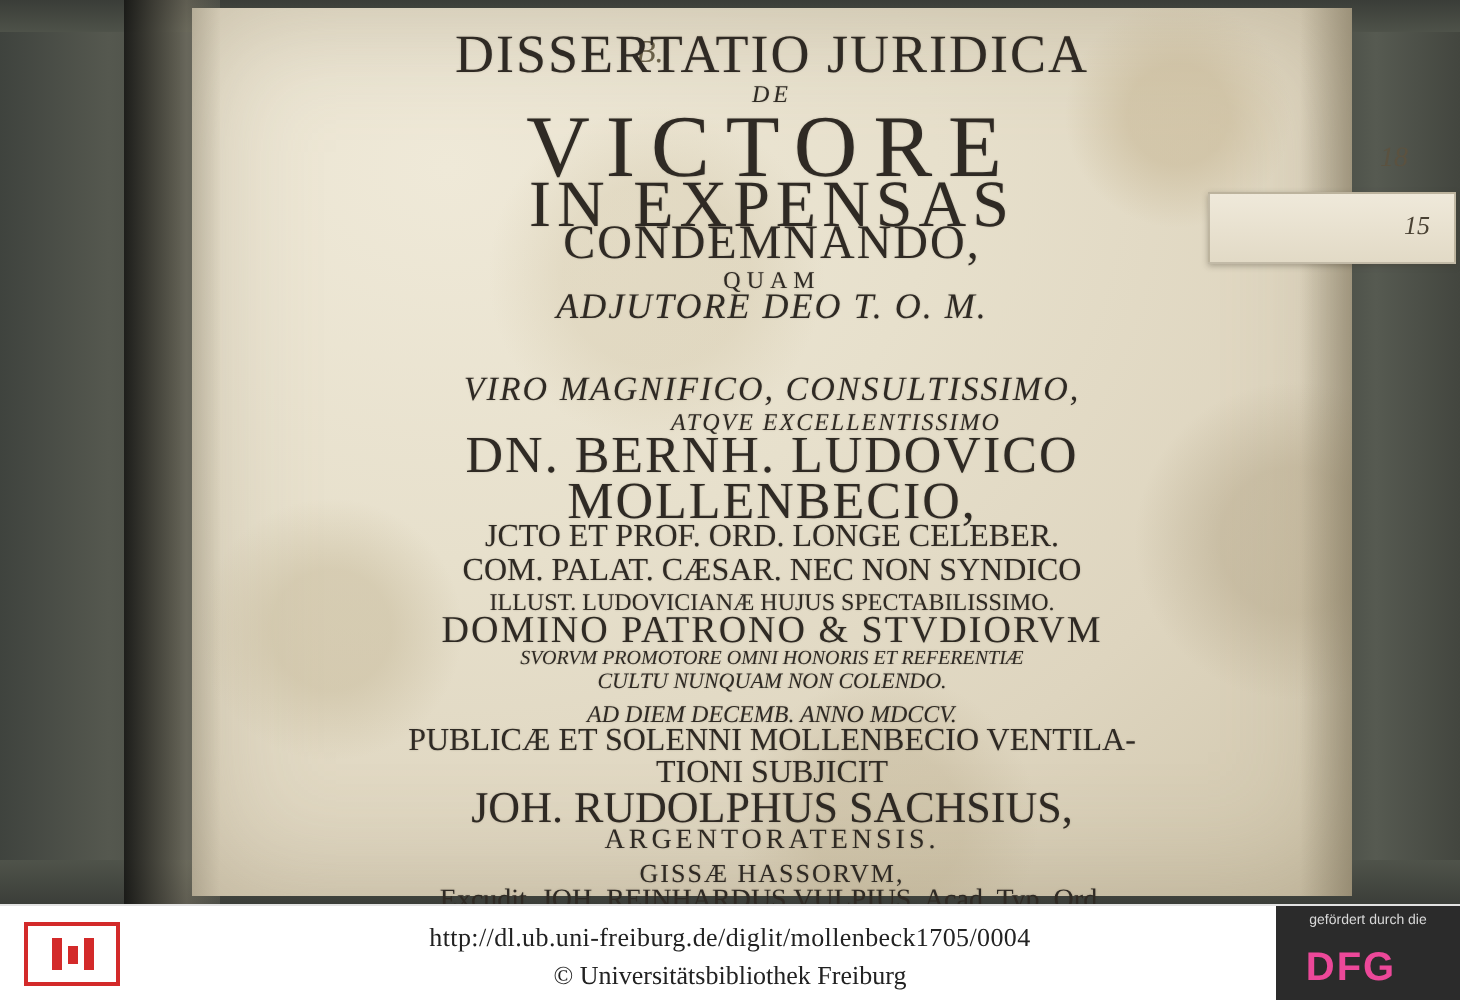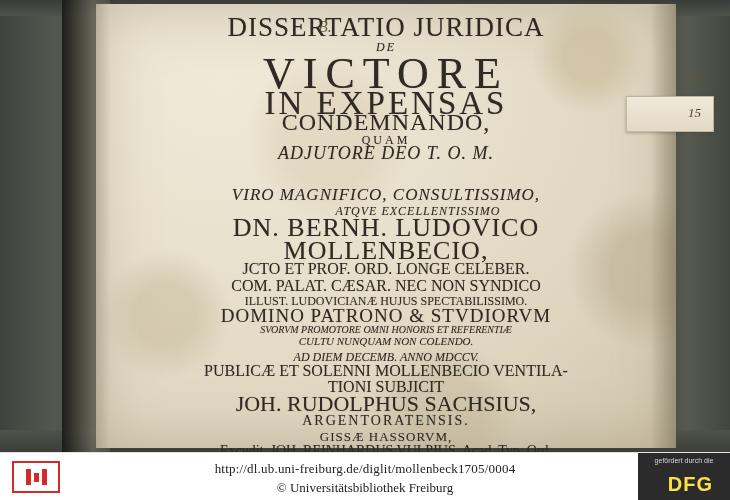--- a/index.html
+++ b/index.html
@@ -82,25 +82,26 @@
   #page-edge {
     position: absolute;
     right: 0; top: 0; width: 26px; height: 444px;
     background: linear-gradient(270deg, rgba(120,110,86,0.55), rgba(120,110,86,0));
     pointer-events: none;
   }
 
   
   #slip {
     position: absolute;
-    right: 16px; top: 96px;
+    right: 2px; top: 96px;
     width: 86px; height: 34px;
     background: linear-gradient(180deg,#efe9da,#e2dac6);
     border: 1px solid rgba(150,140,115,0.5);
     box-shadow: 0 1px 3px rgba(60,55,40,0.35);
+    padding-left: 36px;
   }
   .slip-num {
     position: absolute;
     right: 12px; top: 8px;
     font-family: "Liberation Serif", serif;
     font-style: italic;
     font-size: 13px;
     color: #4a4234;
   }
   .ink-num {
@@ -186,26 +187,26 @@
   #dfg-sup {
     position: absolute; left: 0; top: 4px; width: 92px;
     text-align: center;
     font-family: "Liberation Sans", sans-serif;
     font-size: 7px;
     color: #d8d8d8;
     line-height: 8px;
   }
   #dfg-word {
     position: absolute; left: 0; top: 20px; width: 75px;
-    text-align: right;
+    text-align: center;
     font-family: "Liberation Sans", sans-serif;
     font-weight: bold;
     font-size: 20px;
     letter-spacing: 1px;
-    color: #fde047;
+    color: #ec4899;
   }
 </style>
 </head>
 <body>
 
 <div id="scan">
 
   <div id="bg-left"></div>
   <div id="bg-right"></div>
   <div id="bg-top"></div>

